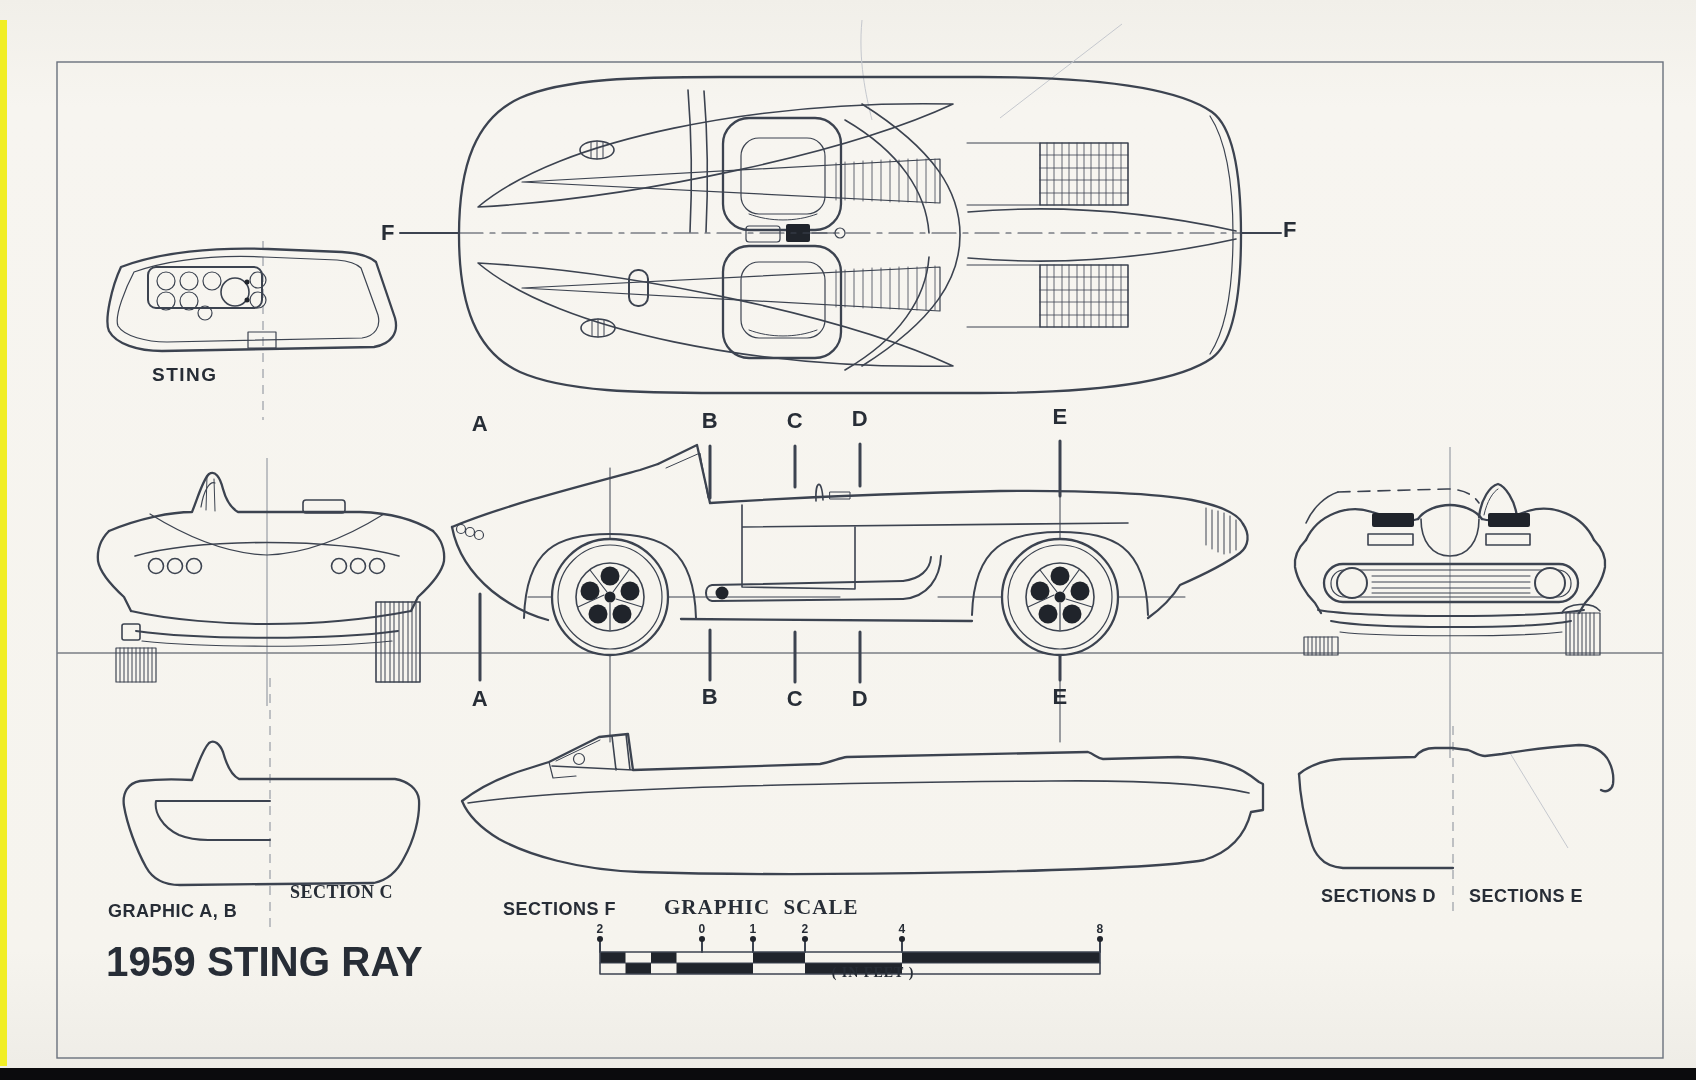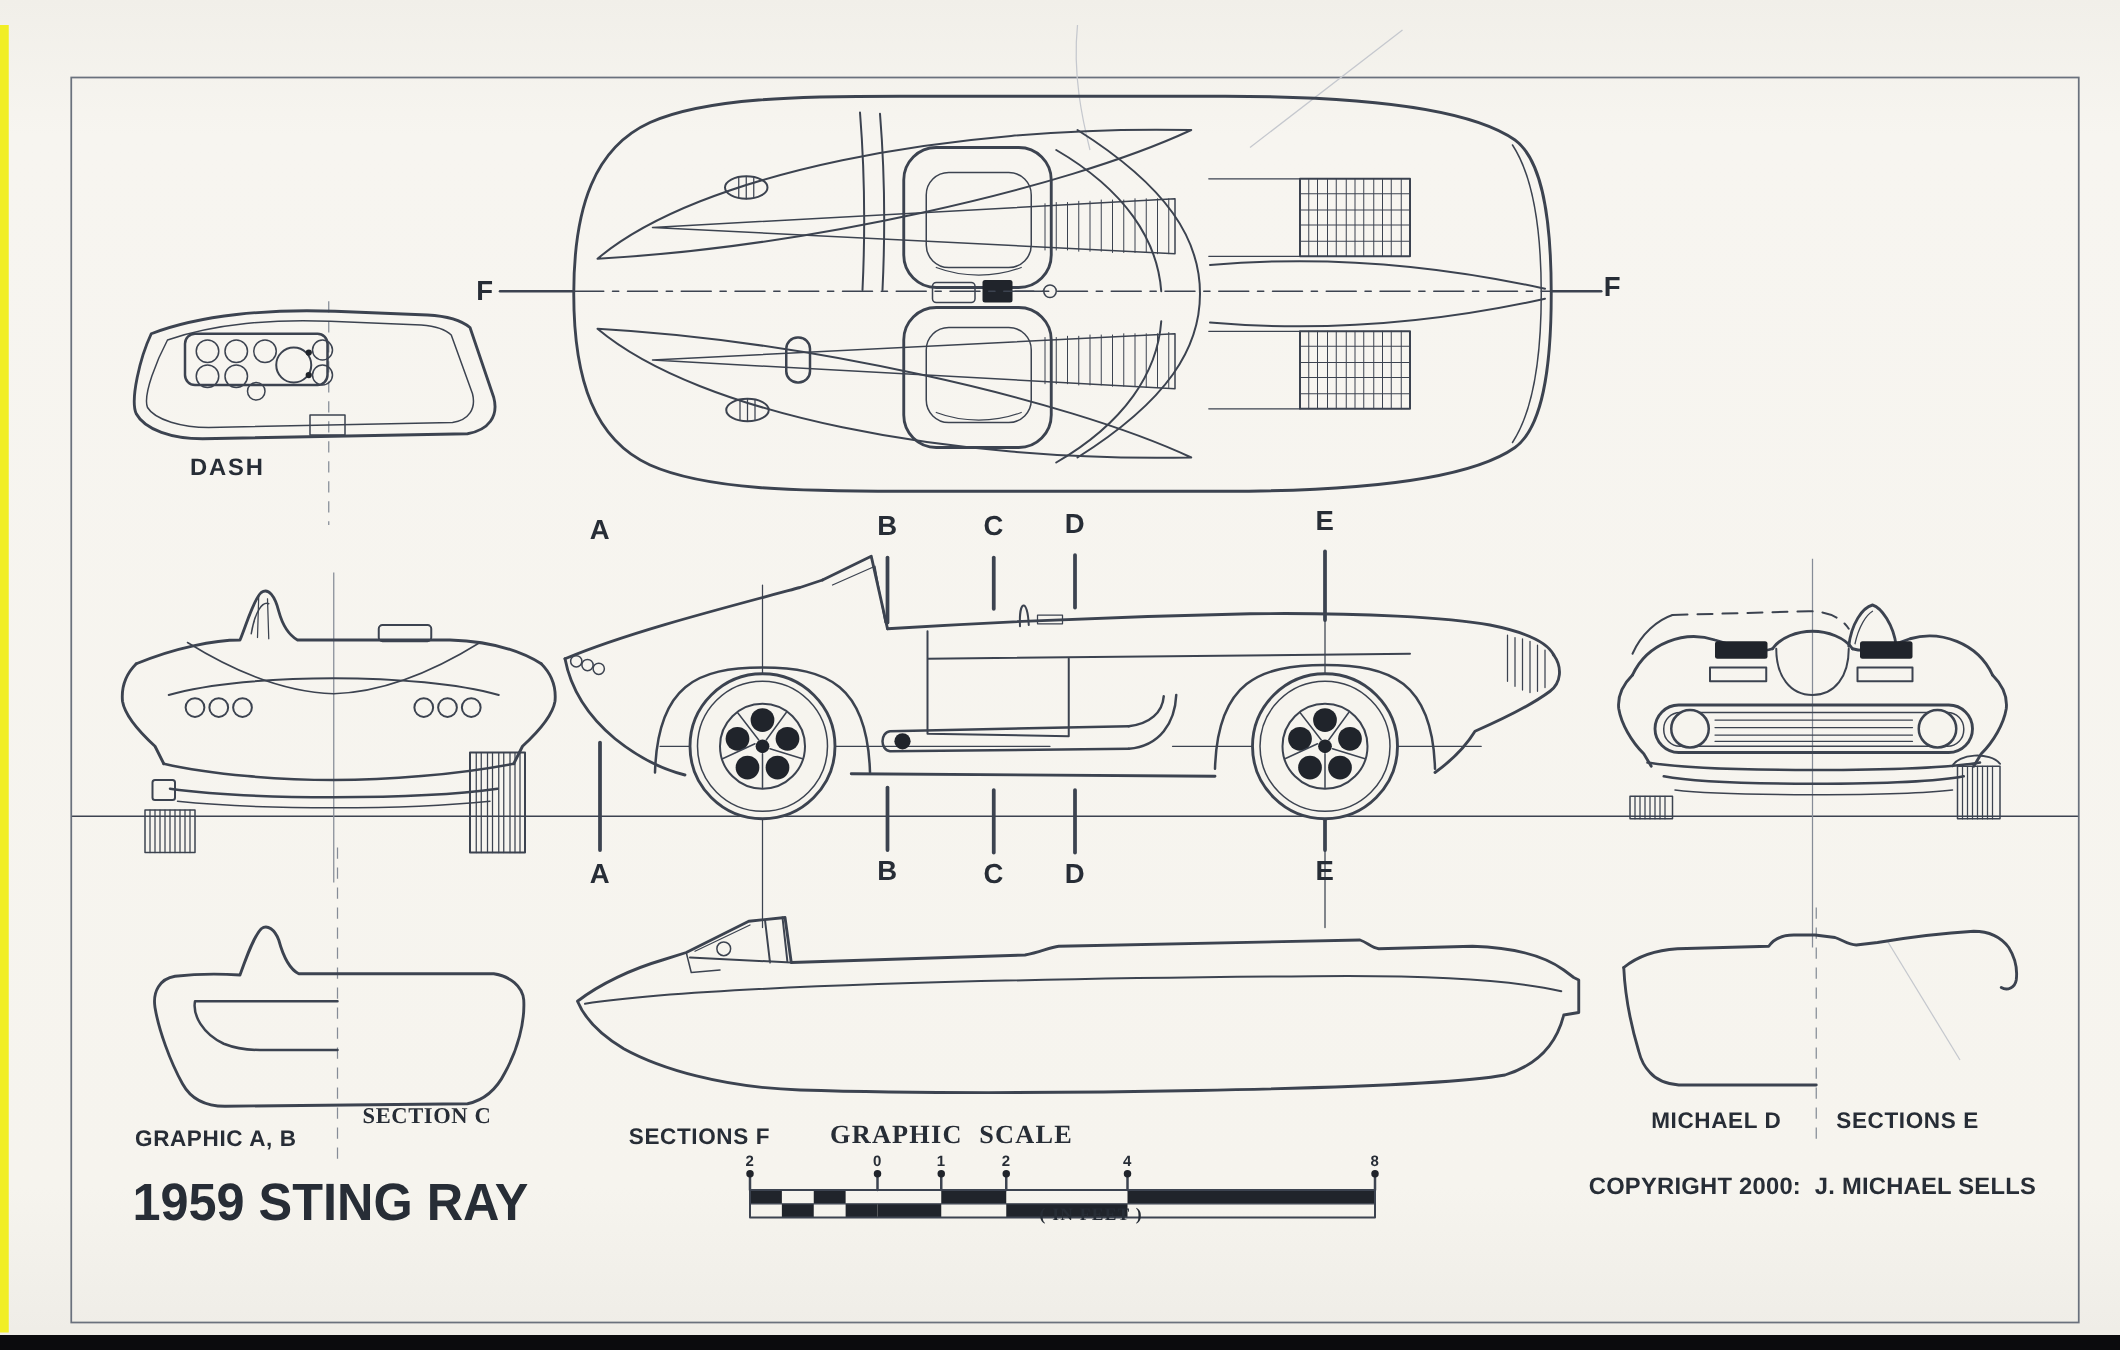--- a/index.html
+++ b/index.html
@@ -256,50 +256,49 @@
       <path class="ln w2" d="M600,939V952 M702,939V952 M753,939V952 M805,939V952 M902,939V952 M1100,939V952"></path>
       <circle cx="600" cy="939" r="3" class="dark"></circle>
       <circle cx="702" cy="939" r="3" class="dark"></circle>
       <circle cx="753" cy="939" r="3" class="dark"></circle>
       <circle cx="805" cy="939" r="3" class="dark"></circle>
       <circle cx="902" cy="939" r="3" class="dark"></circle>
       <circle cx="1100" cy="939" r="3" class="dark"></circle>
     </g>
   </svg>
 
-  <span class="label dashlabel" style="left:152px;top:364px;">DASH</span>
+  <span class="label dashlabel" style="left:152px;top:364px;">STING</span>
 
   <span class="label cutletter ctr" style="left:388px;top:220px;">F</span>
   <span class="label cutletter ctr" style="left:1290px;top:217px;">F</span>
 
   <span class="label cutletter ctr" style="left:480px;top:411px;">A</span>
   <span class="label cutletter ctr" style="left:710px;top:408px;">B</span>
   <span class="label cutletter ctr" style="left:795px;top:408px;">C</span>
   <span class="label cutletter ctr" style="left:860px;top:406px;">D</span>
   <span class="label cutletter ctr" style="left:1060px;top:404px;">E</span>
 
   <span class="label cutletter ctr" style="left:480px;top:686px;">A</span>
   <span class="label cutletter ctr" style="left:710px;top:684px;">B</span>
   <span class="label cutletter ctr" style="left:795px;top:686px;">C</span>
   <span class="label cutletter ctr" style="left:860px;top:686px;">D</span>
   <span class="label cutletter ctr" style="left:1060px;top:684px;">E</span>
 
   <span class="label viewlabel" style="left:108px;top:901px;">GRAPHIC A, B</span>
   <span class="label viewlabel" style="left:290px;top:882px;font-family:Liberation Serif, serif;">SECTION C</span>
   <span class="label viewlabel" style="left:503px;top:899px;">SECTIONS F</span>
-  <span class="label viewlabel" style="left:1321px;top:886px;">MICHAEL D</span>
+  <span class="label viewlabel" style="left:1321px;top:886px;">SECTIONS D</span>
   <span class="label viewlabel" style="left:1469px;top:886px;">SECTIONS E</span>
 
   <span class="label serif gscale" style="left:664px;top:895px;font-weight:bold;">GRAPHIC SCALE</span>
   <span class="label serif infeet ctr" style="left:873px;top:965px;font-weight:bold;">( IN FEET )</span>
 
   <span class="label tick ctr" style="left:600px;top:922px;">2</span>
   <span class="label tick ctr" style="left:702px;top:922px;">0</span>
   <span class="label tick ctr" style="left:753px;top:922px;">1</span>
   <span class="label tick ctr" style="left:805px;top:922px;">2</span>
   <span class="label tick ctr" style="left:902px;top:922px;">4</span>
   <span class="label tick ctr" style="left:1100px;top:922px;">8</span>
 
   <span class="label title" style="left:106px;top:938px;">1959 STING RAY</span>
 
-  <span class="label copyright" style="left:1271px;top:939px;">COPYRIGHT 2000:  J. MICHAEL SELLS</span>
 
 </div>
 
 </body></html>

